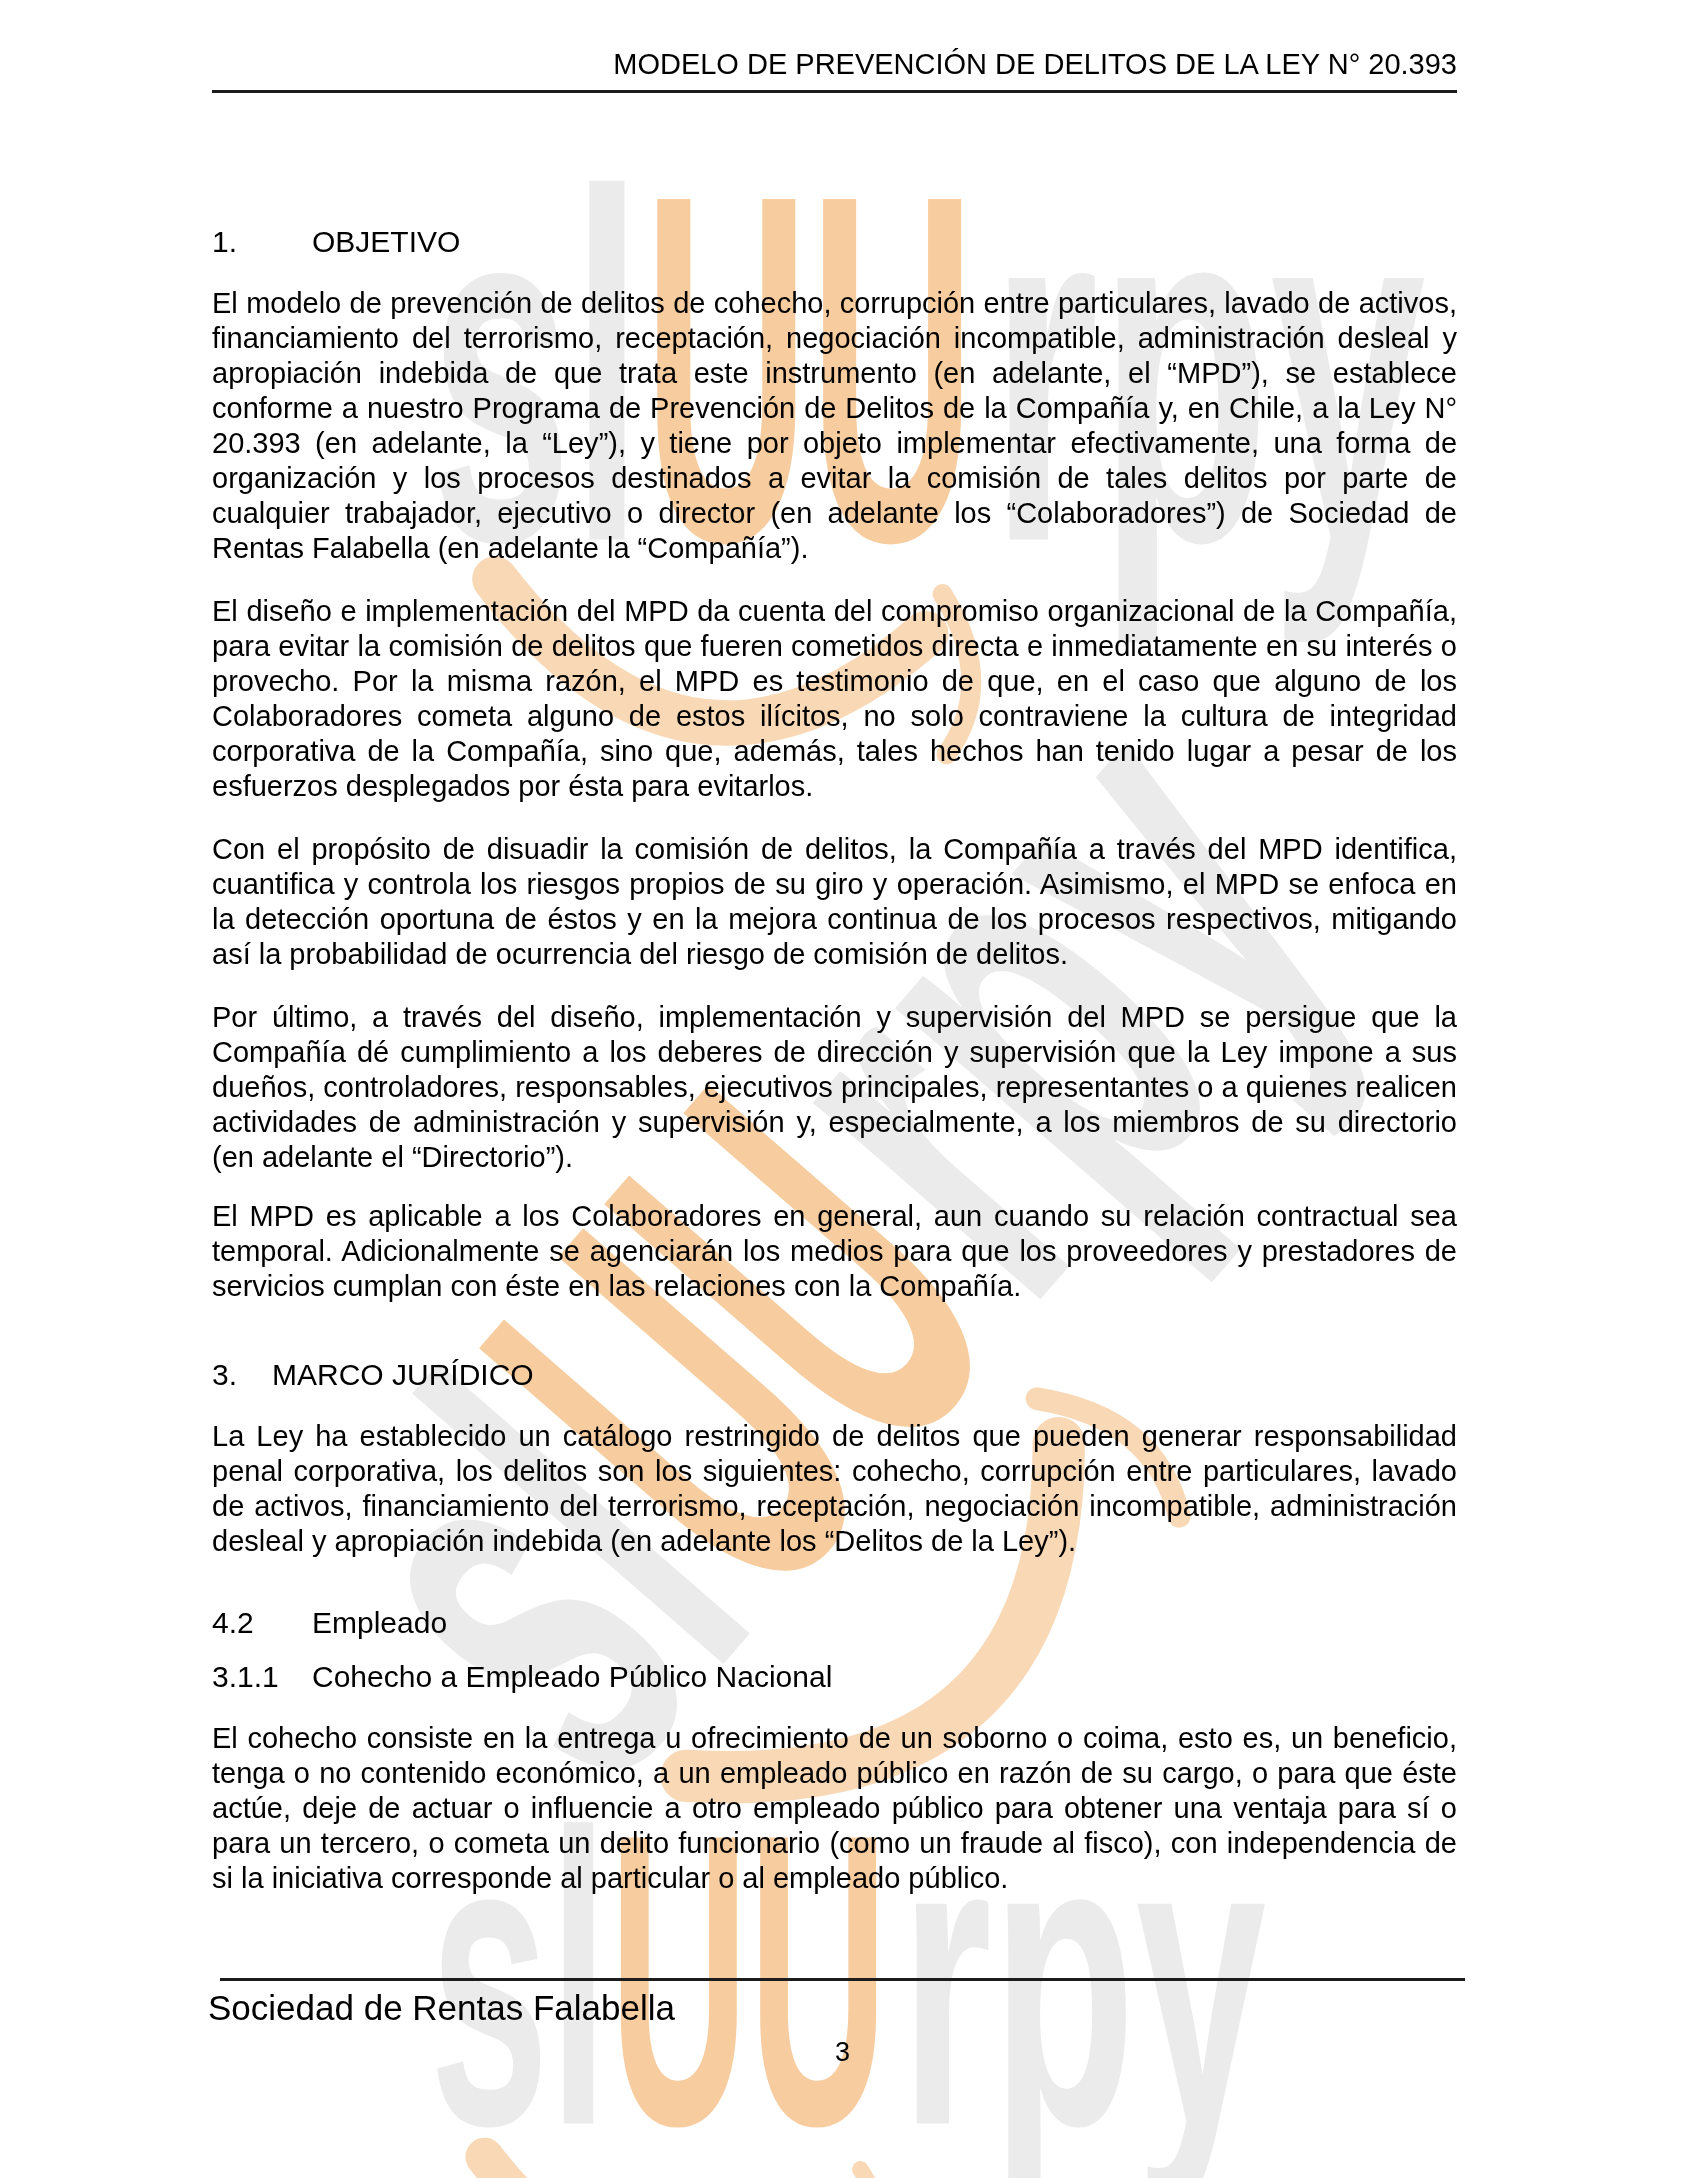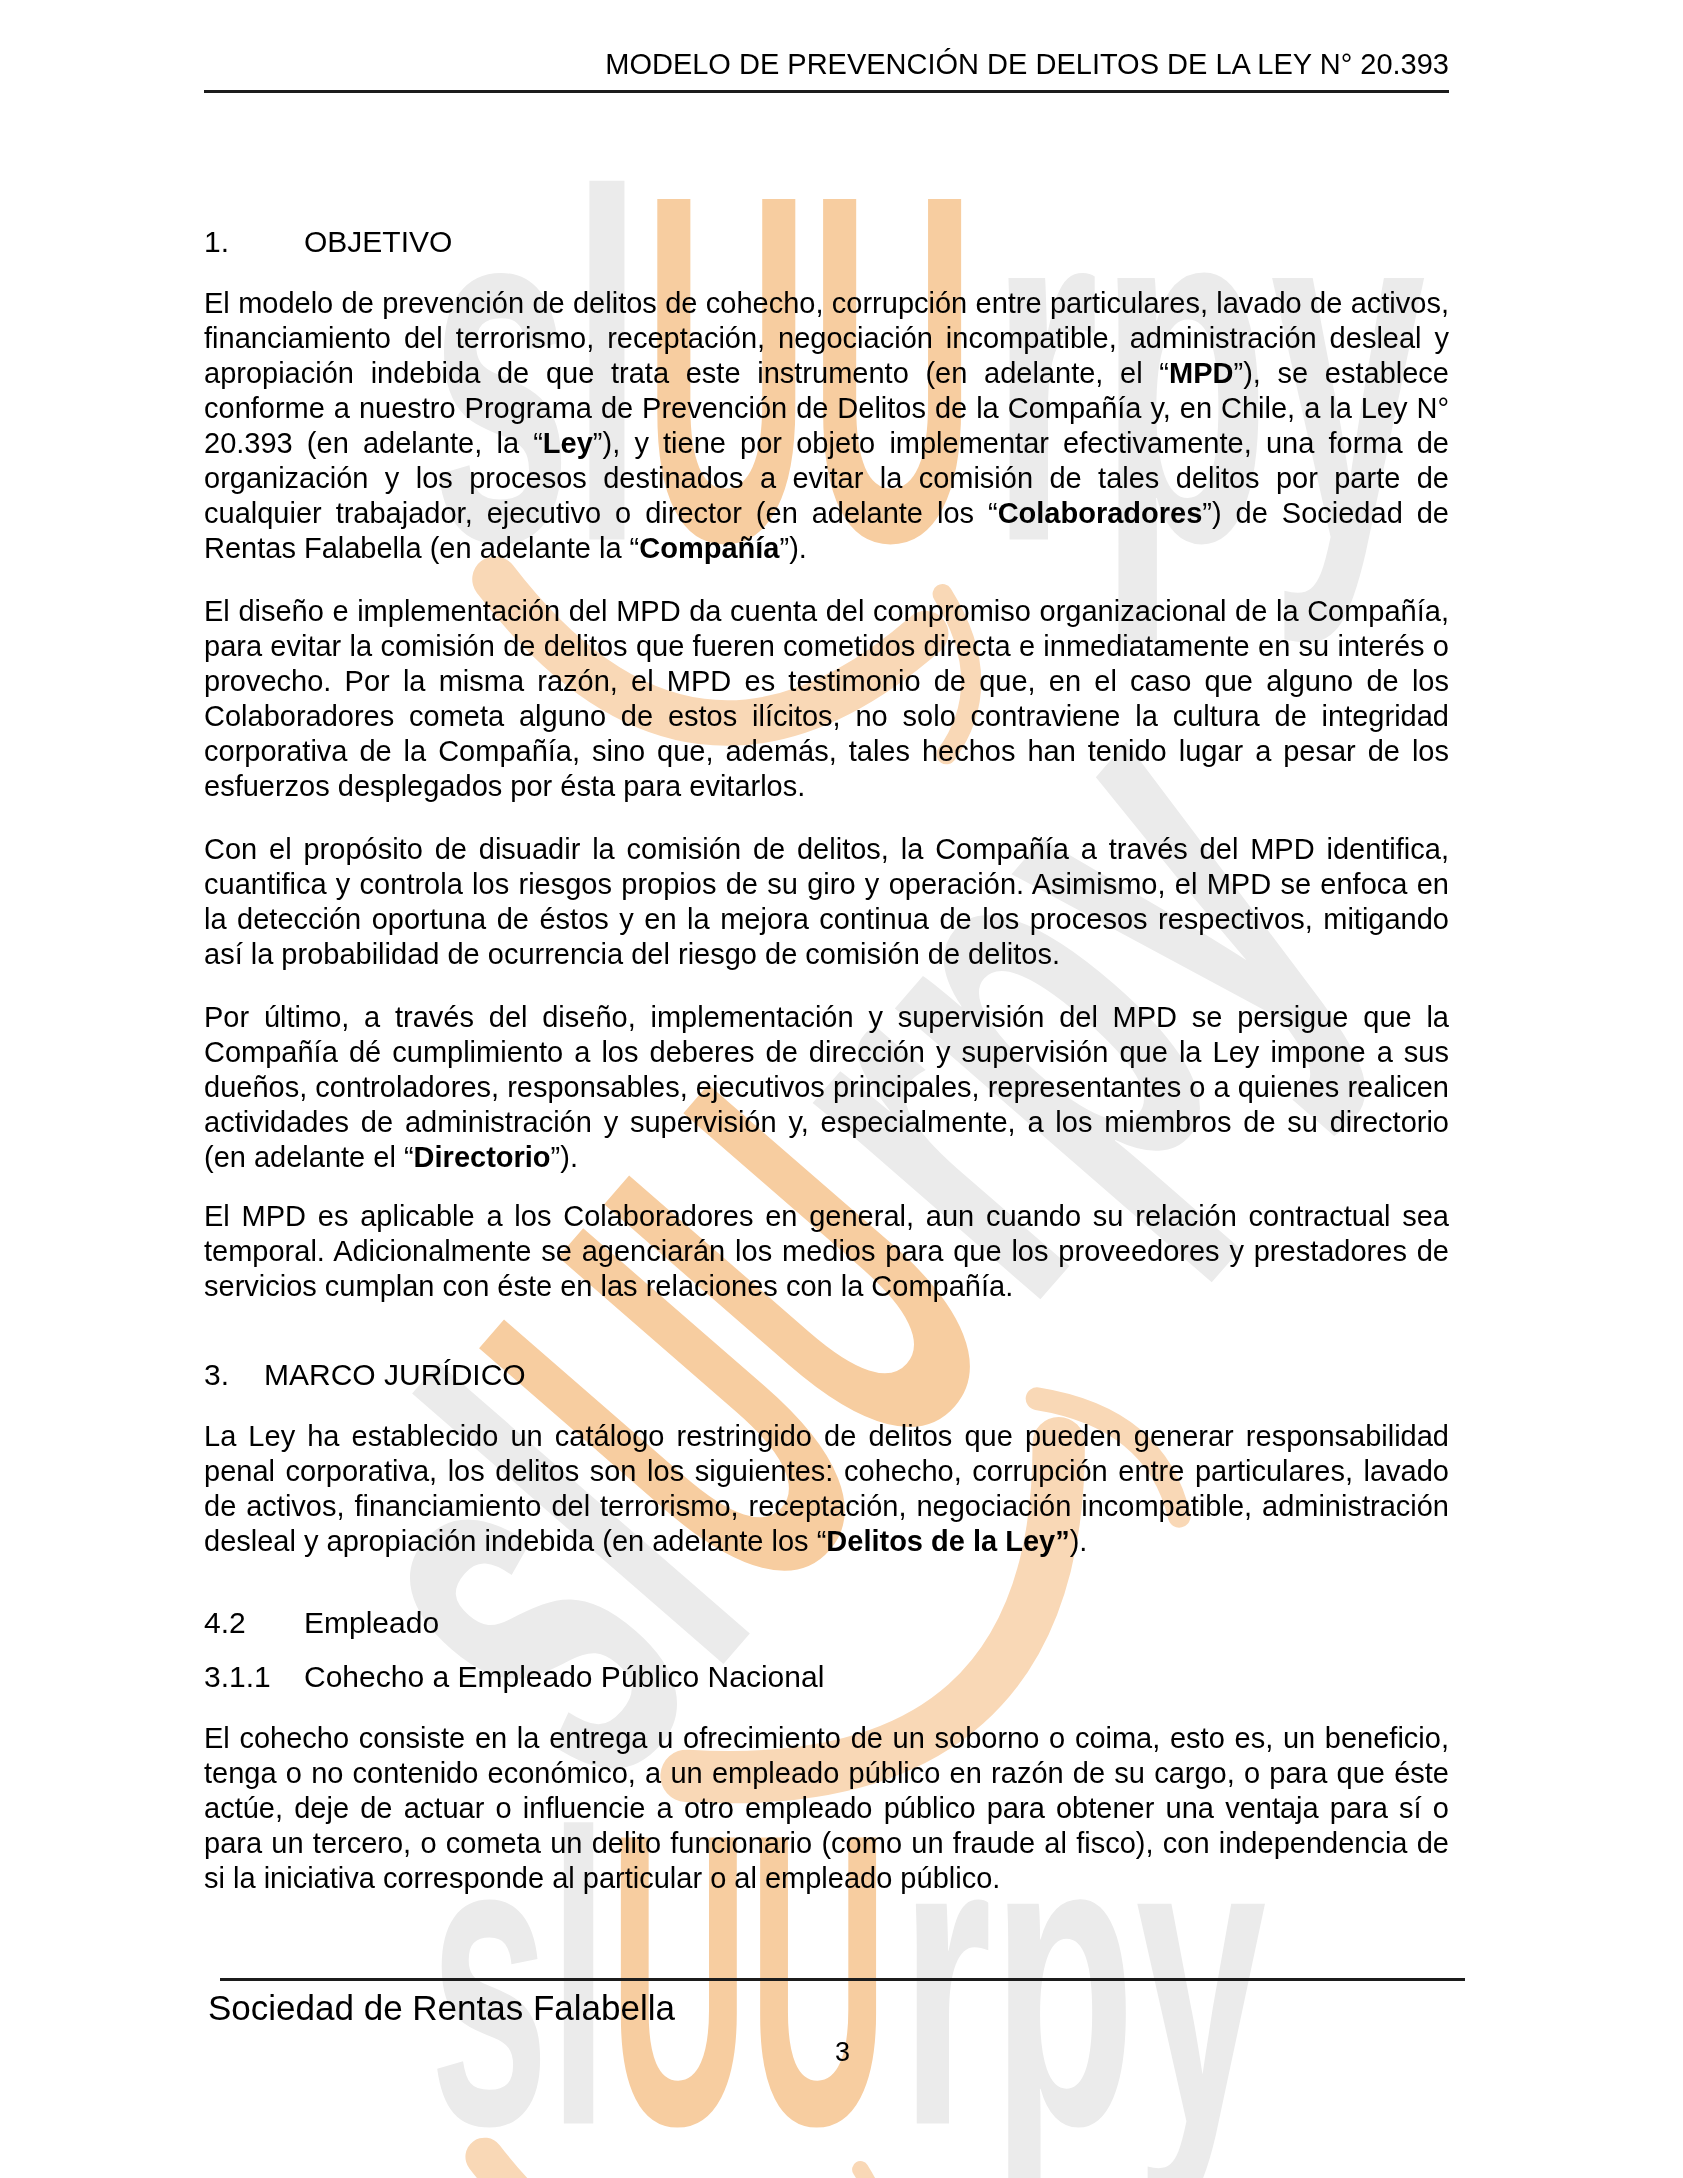--- a/index.html
+++ b/index.html
@@ -12,21 +12,21 @@
     font-family:"Liberation Sans", sans-serif;
     color:#000;
   }
   
   .wm {
     position:absolute; left:0; top:0; width:1683px; height:2178px;
     z-index:0; pointer-events:none;
   }
   
   .doc {
-    position:absolute; left:204px; top:0; width:1245px; z-index:1;
+    position:absolute; left:212px; top:0; width:1245px; z-index:1;
   }
   .hdr {
     margin-top:48px;
     text-align:right;
     font-size:29px;
     letter-spacing:0px;
     white-space:nowrap;
   }
   .hdr-rule {
     margin-top:9px;
@@ -42,21 +42,21 @@
   .hd { font-weight:normal; font-size:30px; line-height:40px; white-space:nowrap; }
   .hd .num { display:inline-block; }
   .hd.lvl1 { margin-top:129px; }
   .hd.lvl1 .num { width:100px; }
   .hd.lvl2 { margin-top:51px; }
   .hd.lvl2 .num { width:60px; }
   .hd.sub31 { margin-top:44px; }
   .hd.sub31 .num { width:100px; }
   .hd.sub311 { margin-top:14px; }
   .hd.sub311 .num { width:100px; }
-  b { font-weight:bold; }
+  b { font-weight:normal; }
   
   .footer-rule {
     position:absolute; left:220px; width:1245px; top:1978px;
     border-top:3px solid #1c1c1c; z-index:1;
   }
   .footer-company {
     position:absolute; left:208px; top:1988px;
     font-size:35px; z-index:1;
   }
   .page-number {

